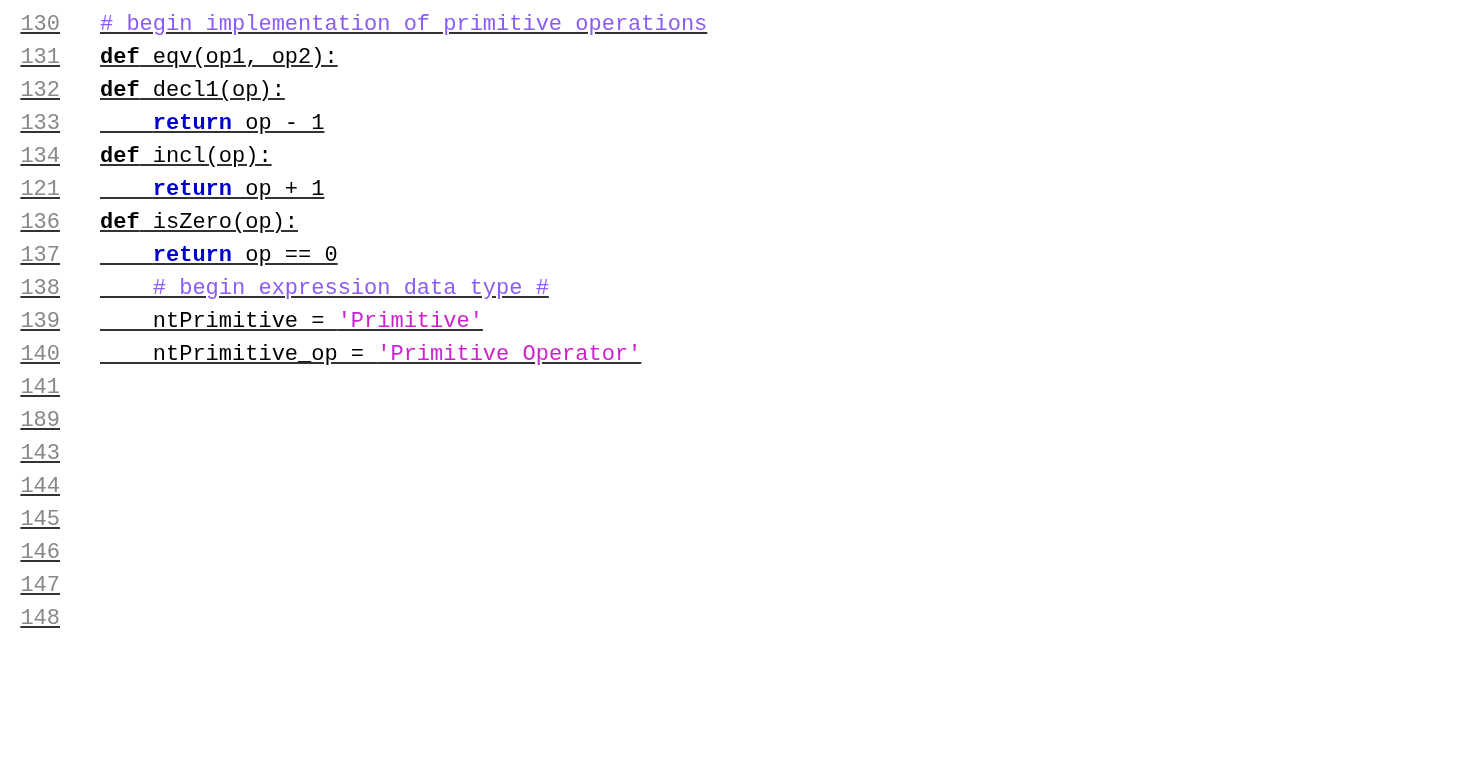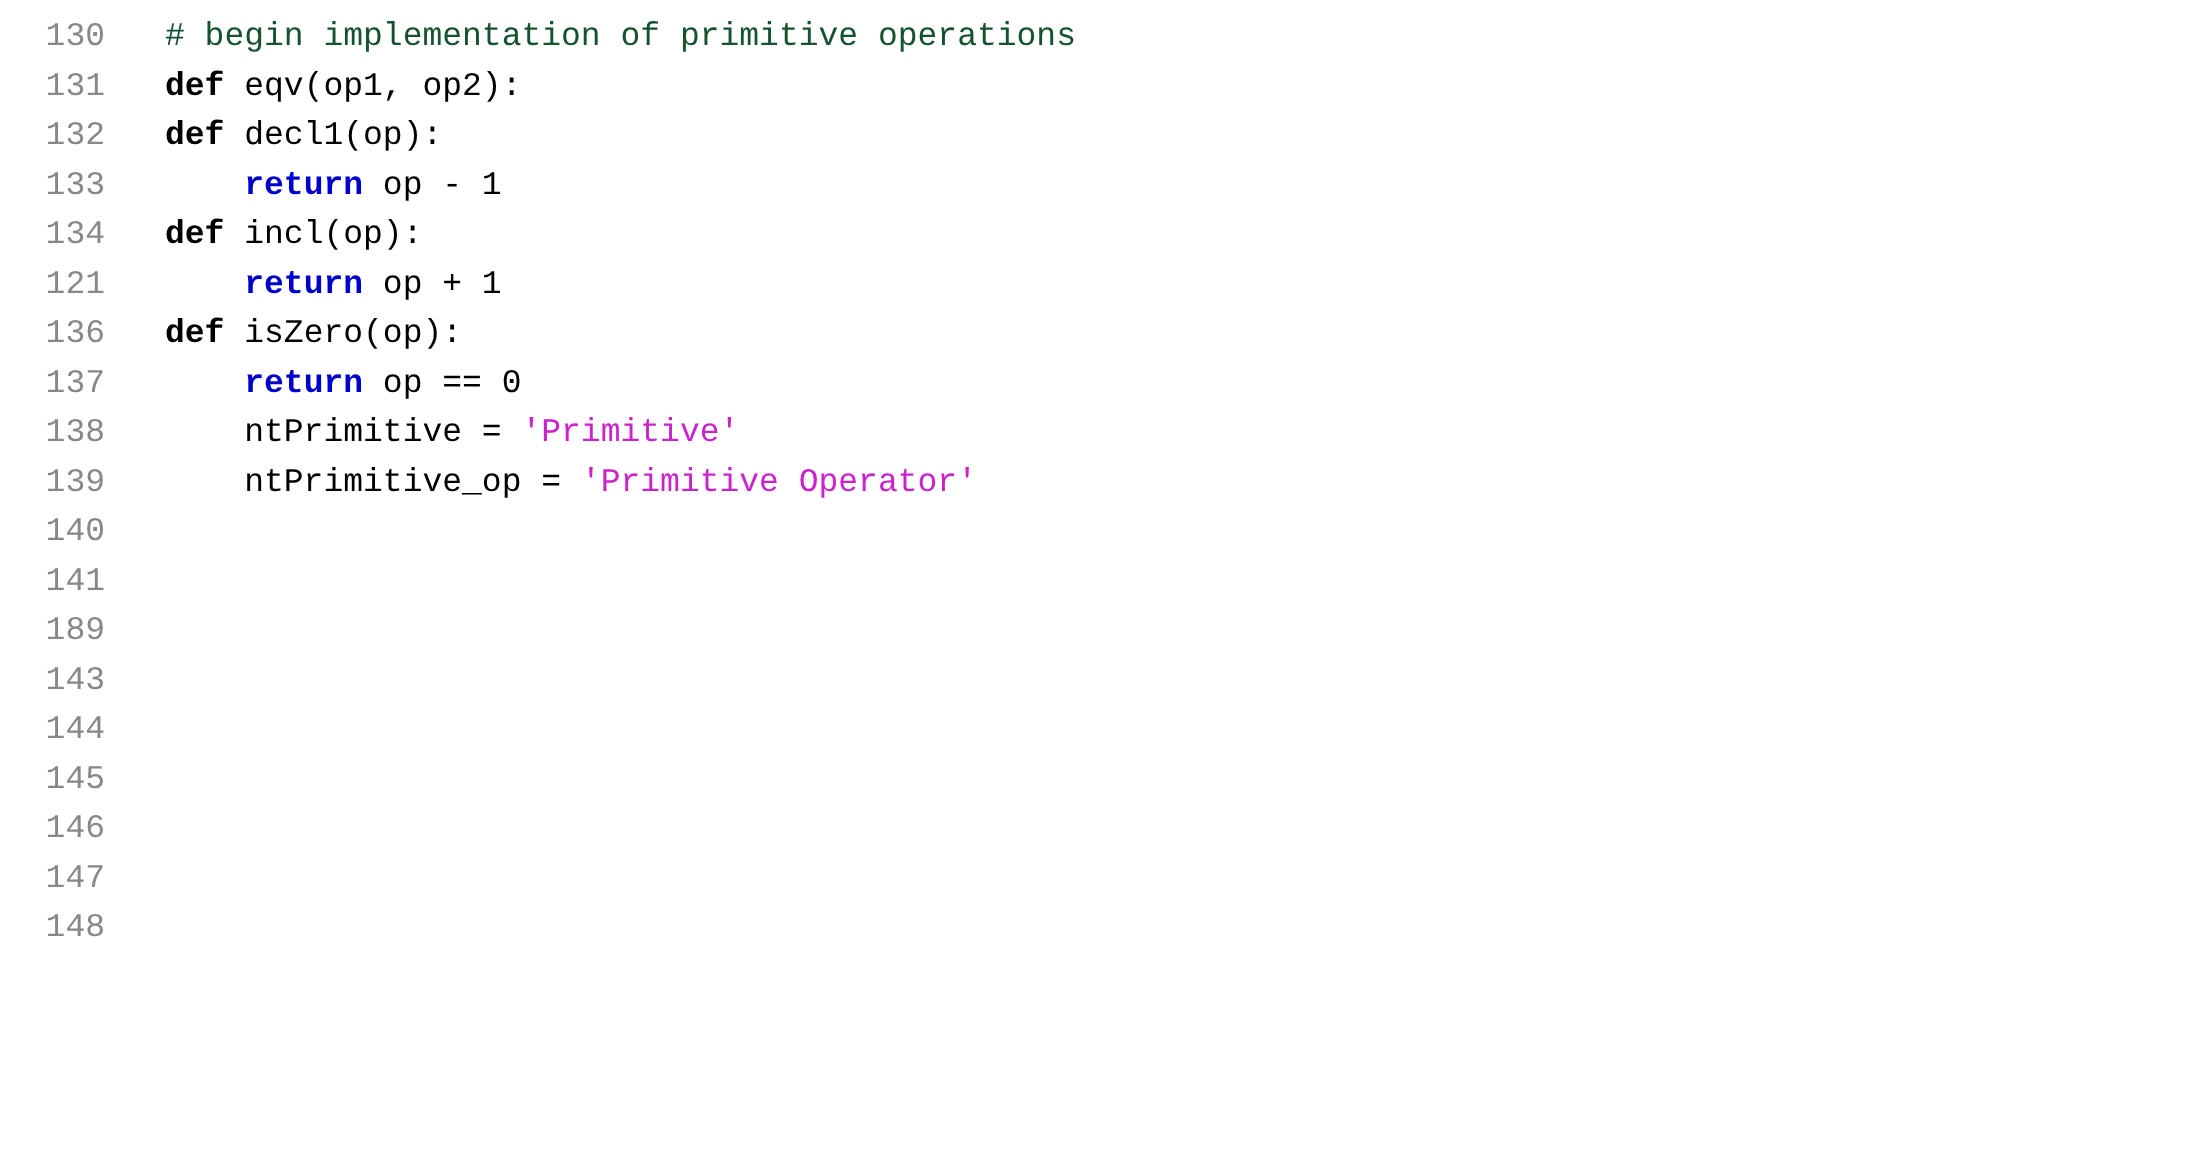--- a/index.html
+++ b/index.html
@@ -15,21 +15,22 @@
       line-height: 1.5;
       color: #333;
       width: 1470px;
       min-height: 773px;
       overflow: hidden;
     }
 
     .code-container {
       display: flex;
       width: 100%;
-      padding: 8px 14px;
+      padding: 8px 4px;
+      text-decoration: underline;
     }
 
     .line-numbers {
       min-width: 72px;
       padding-left: 16px;
       padding-right: 16px;
       text-align: right;
       color: #888888;
       user-select: none;
       flex-shrink: 0;
@@ -48,21 +49,21 @@
 
     .code-line {
       display: block;
       white-space: pre;
       line-height: 1.5;
       font-size: 22px;
     }
 
     .kw-def { color: #000000; font-weight: bold; }
     .kw-return { color: #0000cc; font-weight: bold; }
-    .comment { color: #14532d; }
+    .comment { color: #8b5cf6; }
     .string { color: #cc22cc; }
     .plain { color: #000000; }
   </style>
 </head>
 <body>
 
 <div class="code-container">
   <div class="line-numbers" id="line-numbers">
       <span class="line-number">130</span>
       <span class="line-number">131</span>
@@ -90,17 +91,18 @@
       <span class="code-line"><span class="plain"></span></span>
       <span class="code-line"><span class="kw-def">def</span><span class="plain"> decl1(op):</span></span>
       <span class="code-line"><span class="plain">    </span><span class="kw-return">return</span><span class="plain"> op - 1</span></span>
       <span class="code-line"><span class="plain"></span></span>
       <span class="code-line"><span class="kw-def">def</span><span class="plain"> incl(op):</span></span>
       <span class="code-line"><span class="plain">    </span><span class="kw-return">return</span><span class="plain"> op + 1</span></span>
       <span class="code-line"><span class="plain"></span></span>
       <span class="code-line"><span class="kw-def">def</span><span class="plain"> isZero(op):</span></span>
       <span class="code-line"><span class="plain">    </span><span class="kw-return">return</span><span class="plain"> op == 0</span></span>
       <span class="code-line"><span class="plain"></span></span>
+      <span class="code-line"><span class="comment">    # begin expression data type #</span></span>
       <span class="code-line"><span class="plain"></span></span>
       <span class="code-line"><span class="plain">    ntPrimitive = </span><span class="string">'Primitive'</span></span>
       <span class="code-line"><span class="plain">    ntPrimitive_op = </span><span class="string">'Primitive Operator'</span></span>
     </div>
 </div>
 
 </body></html>

